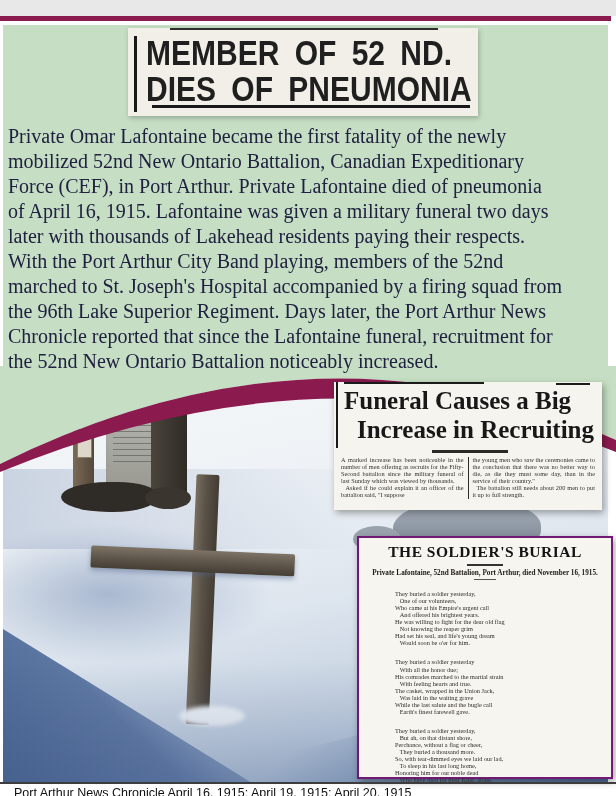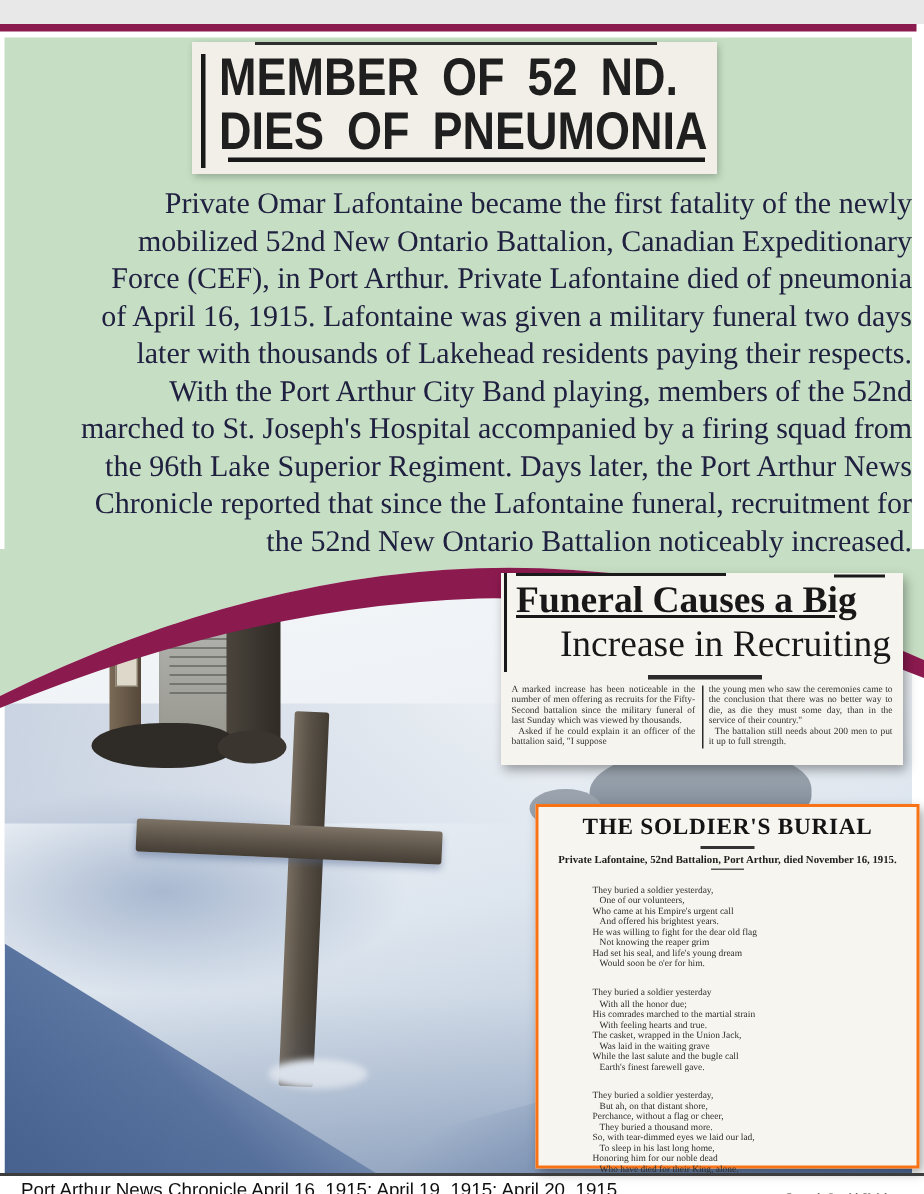--- a/index.html
+++ b/index.html
@@ -61,40 +61,40 @@
     box-shadow:1px 2px 5px rgba(0,0,0,.25);}
   .mh-left-rule{position:absolute;left:6px;top:8px;width:3px;height:76px;background:#191919;}
   .mh-top-rule{position:absolute;left:42px;top:0;width:268px;height:2px;background:#2e2e2e;}
   .mh-bottom-rule{position:absolute;left:24px;bottom:8px;width:318px;height:3px;background:#191919;}
   .mh-text{position:absolute;left:18px;top:7px;color:#1f1f1f;
     font-family:"Liberation Sans",sans-serif;font-weight:bold;font-size:30px;line-height:36px;
     letter-spacing:0px;word-spacing:7px;white-space:nowrap;}
   .mh-line{transform:scaleY(1.18);transform-origin:center left;}
 
   
-  .intro{left:8px;top:108px;width:600px;color:#202040;text-align:right;
+  .intro{left:8px;top:108px;width:600px;color:#202040;text-align:left;
     font-size:20px;line-height:25px;white-space:pre-line;}
 
   
   .clip-recruiting{left:334px;top:366px;width:268px;height:128px;background:#f6f4ee;
     box-shadow:2px 3px 7px rgba(0,0,0,.35);}
   .rc-left-rule{position:absolute;left:2px;top:0;width:2px;height:66px;background:#1a1a1a;}
   .rc-top-rule{position:absolute;left:10px;top:0;width:140px;height:2px;background:#1a1a1a;}
   .rc-top-tick{position:absolute;right:12px;top:1px;width:34px;height:2px;background:#1a1a1a;}
-  .rc-h1{position:absolute;left:10px;top:5px;font-weight:bold;font-size:25px;color:#181818;white-space:nowrap;text-decoration:underline;}
-  .rc-h2{position:absolute;right:8px;top:34px;font-weight:normal;font-size:25px;color:#181818;white-space:nowrap;}
+  .rc-h1{position:absolute;left:10px;top:5px;font-weight:bold;font-size:25px;color:#181818;white-space:nowrap;}
+  .rc-h2{position:absolute;right:8px;top:34px;font-weight:bold;font-size:25px;color:#181818;white-space:nowrap;}
   .rc-divider{position:absolute;left:98px;top:68px;width:76px;height:3px;background:#2a2a2a;}
   .rc-cols{position:absolute;left:7px;top:75px;right:7px;display:flex;}
   .rc-col{width:50%;font-size:6.3px;line-height:1.1;color:#33312c;text-align:justify;white-space:pre-line;}
   .rc-col.left{padding-right:4px;border-right:1.5px solid #2b2b2b;}
   .rc-col.right{padding-left:4px;}
 
   
   .clip-burial{left:357px;top:520px;width:256px;height:243px;background:#f7f5f0;
-    border:2px solid #f97316;box-sizing:border-box;box-shadow:2px 3px 7px rgba(0,0,0,.35);
+    border:2px solid #701a75;box-sizing:border-box;box-shadow:2px 3px 7px rgba(0,0,0,.35);
     padding:5px 6px 0 6px;}
   .sb-title{text-align:center;font-weight:bold;font-size:15.5px;letter-spacing:.5px;color:#141414;}
   .sb-div1{width:36px;height:2px;background:#333;margin:3px auto 3px auto;}
   .sb-byline{text-align:center;font-weight:bold;font-size:7.2px;color:#22201c;}
   .sb-div2{width:22px;height:1px;background:#555;margin:2px auto 3px auto;}
   .sb-poem{margin-left:30px;font-size:6.3px;line-height:1.12;color:#2e2c28;white-space:pre-line;}
   .sb-stanza{margin-bottom:5px;}
   .sb-attribution{text-align:right;padding-right:8px;font-size:6.6px;font-weight:bold;color:#2e2c28;}
   .sb-dateline{text-align:left;font-size:6.6px;margin-top:3px;color:#2e2c28;}
 

